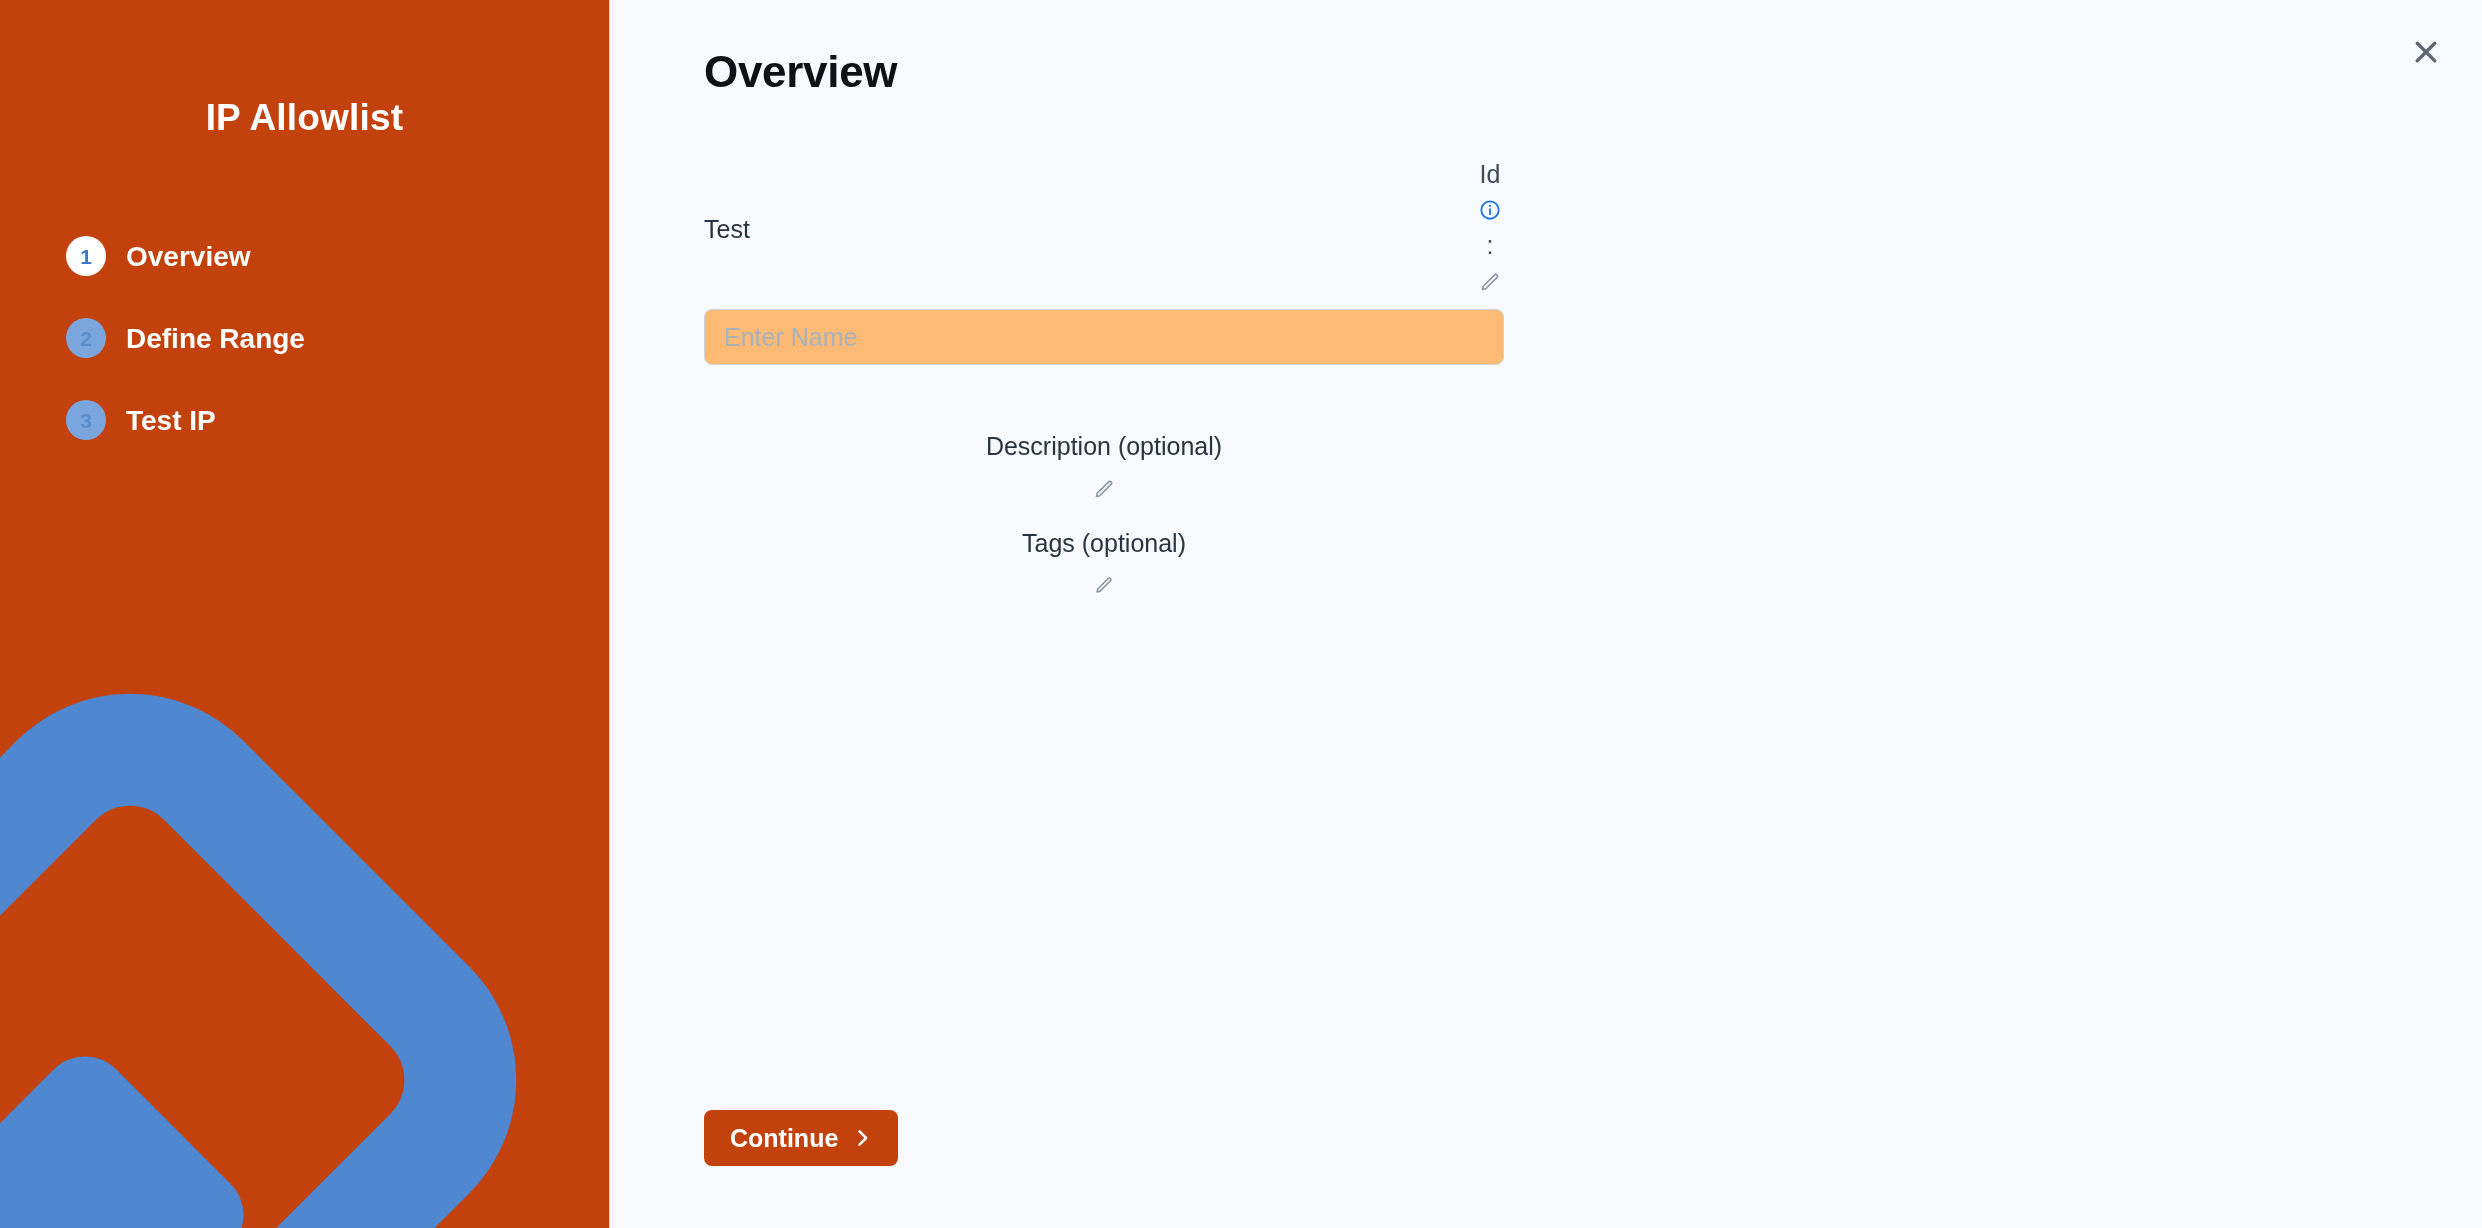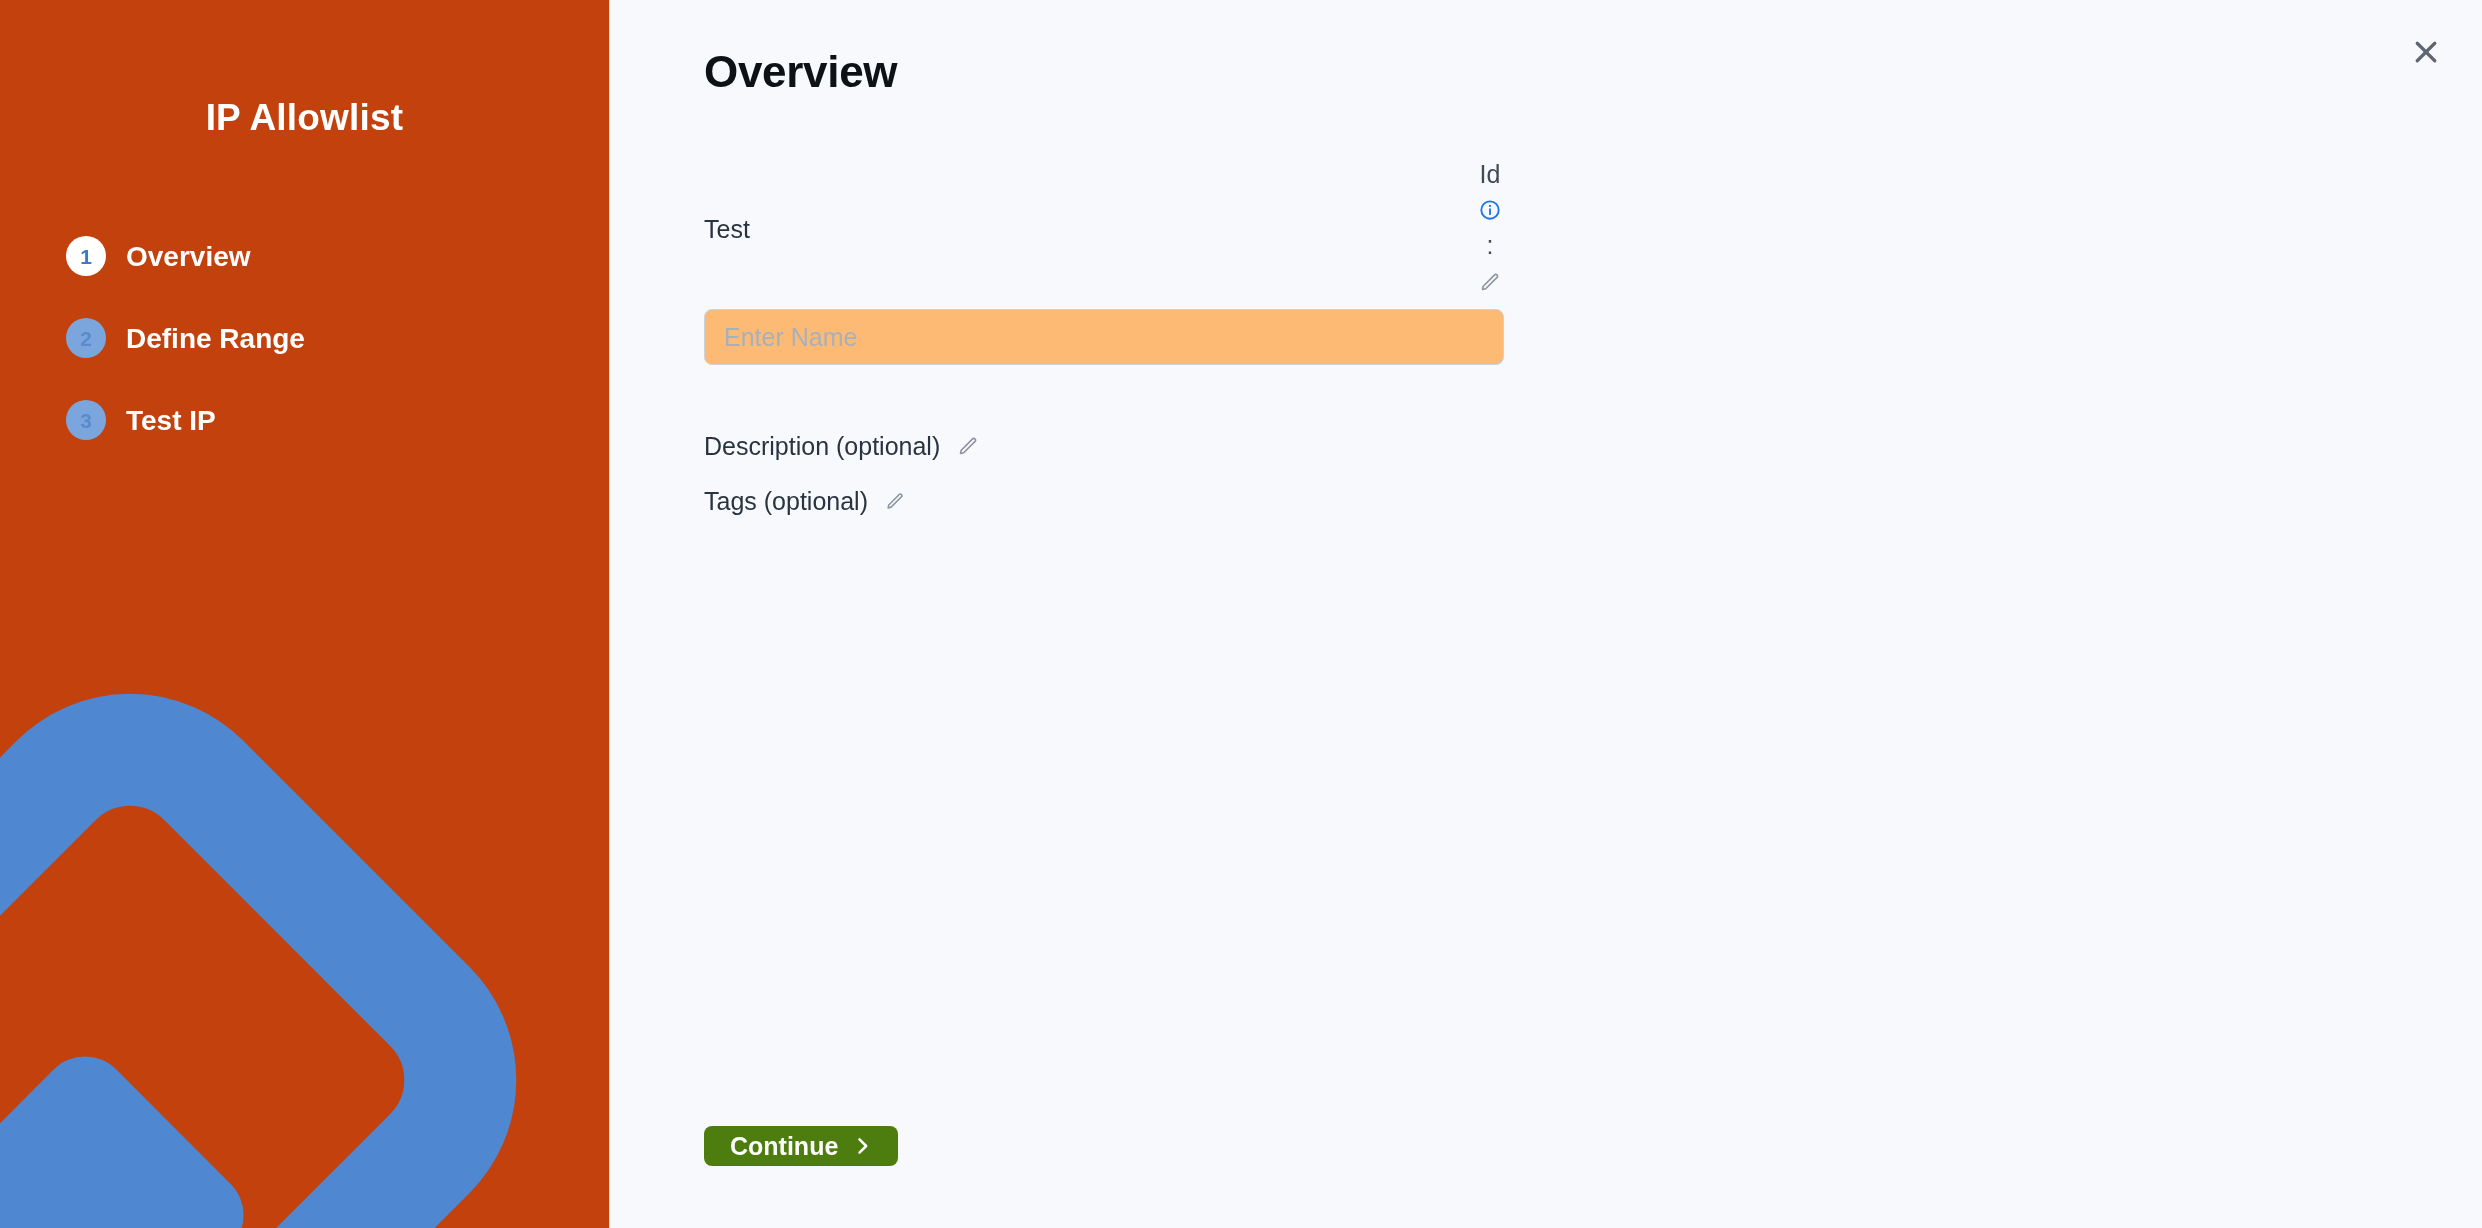--- a/index.html
+++ b/index.html
@@ -215,46 +215,47 @@
     padding: 0 19px;
     outline: none;
   }
   .text-input::placeholder { color: #a8b0bb; }
 
   .optional-row {
     display: flex;
     align-items: center;
     gap: 14px;
     margin-top: 0;
+    flex-direction: column;
   }
   .optional-row + .optional-row { margin-top: 25px; }
   .optional-label {
     font-size: 25px;
     color: #2a3340;
     line-height: 1.2;
   }
 
   .optional-block { margin-top: 66px; }
 
   .footer {
     position: absolute;
     left: 94px;
     bottom: 62px;
   }
 
   .continue-btn {
     display: inline-flex;
     align-items: center;
     gap: 14px;
-    background: #4d7c0f;
+    background: #c2410c;
     color: #ffffff;
     border: none;
     border-radius: 8px;
     padding: 0 26px;
-    height: 40px;
+    height: 56px;
     font-family: "Liberation Sans", sans-serif;
     font-size: 25px;
     font-weight: bold;
     cursor: pointer;
     line-height: 1;
   }
   .continue-btn svg { display: block; }
 </style>
 </head>
 <body>

